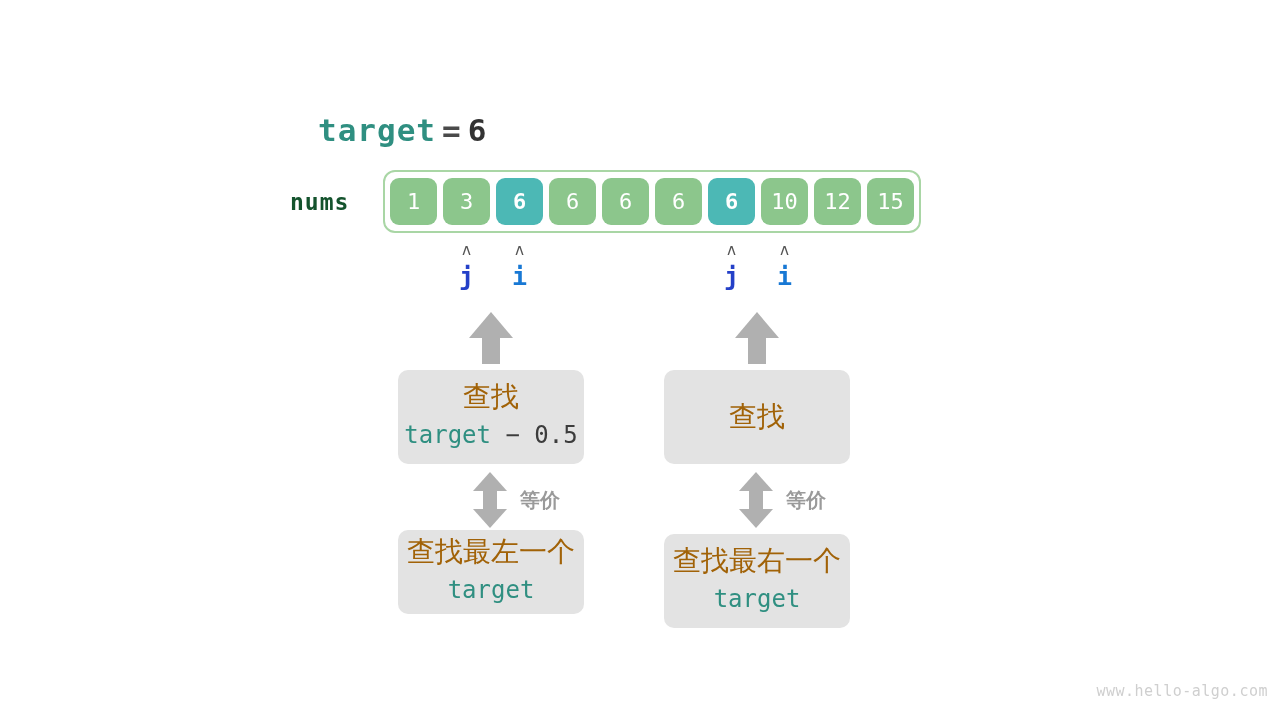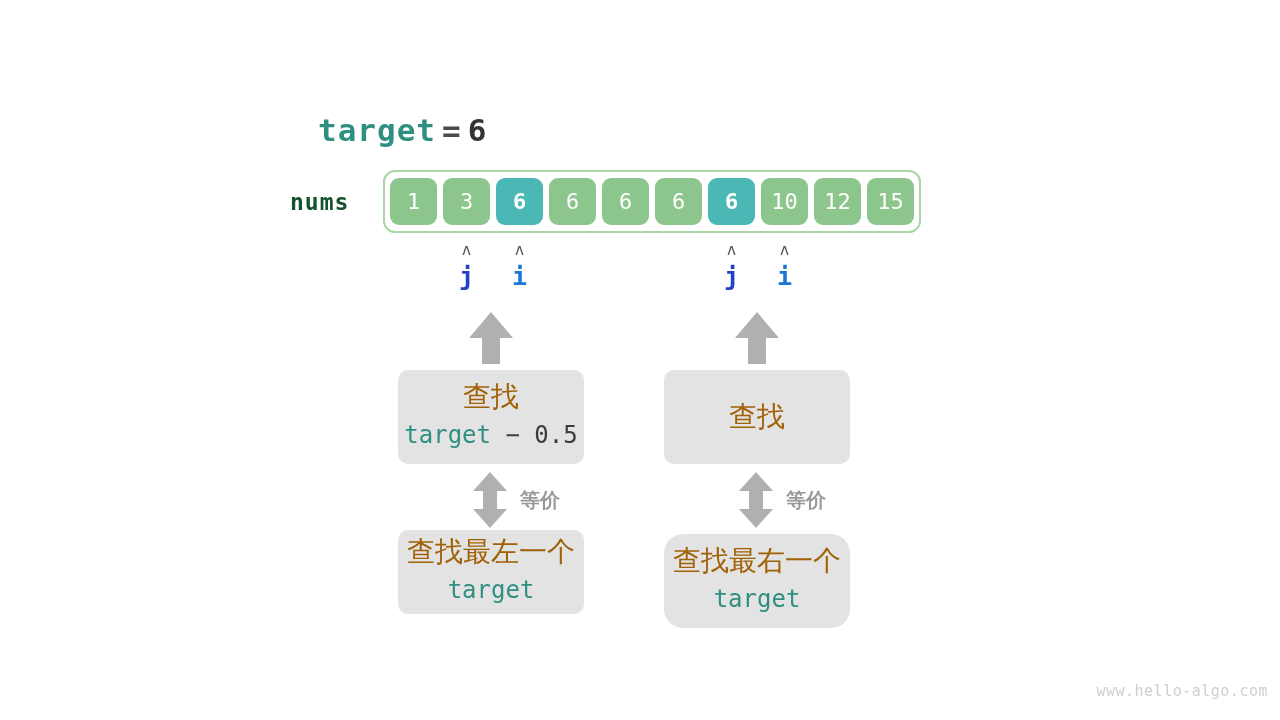--- a/index.html
+++ b/index.html
@@ -262,20 +262,20 @@
 
 <div class="gbox" style="left:664px; top:370px; width:186px; height:94px;">
   <div class="line1">查找</div>
 </div>
 <div class="dbl-arrow" style="left:739px; top:472px;">
   <span class="up"></span>
   <span class="bar"></span>
   <span class="down"></span>
 </div>
 <div class="equiv-label" style="left:786px; top:487px;">等价</div>
-<div class="gbox" style="left:664px; top:534px; width:186px; height:94px;border-radius:19px;">
+<div class="gbox" style="left:664px; top:534px; width:186px; height:94px;">
   <div class="line1">查找最右一个</div>
   <div class="line2">
     <span class="kw">target</span>
   </div>
 </div>
 
 <div id="watermark">www.hello-algo.com</div>
 
 </body></html>

